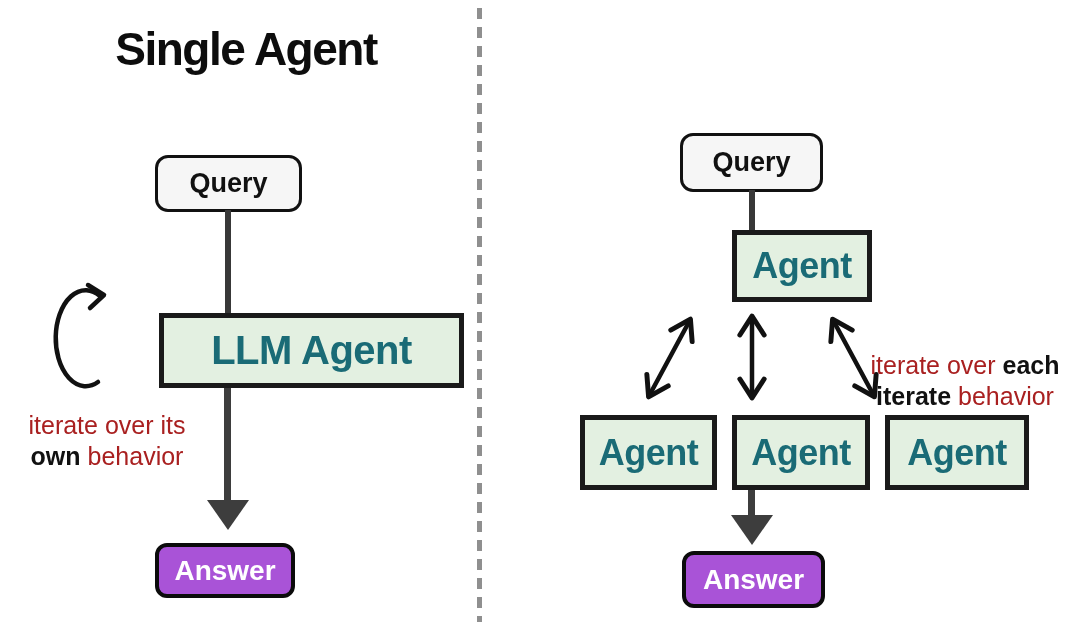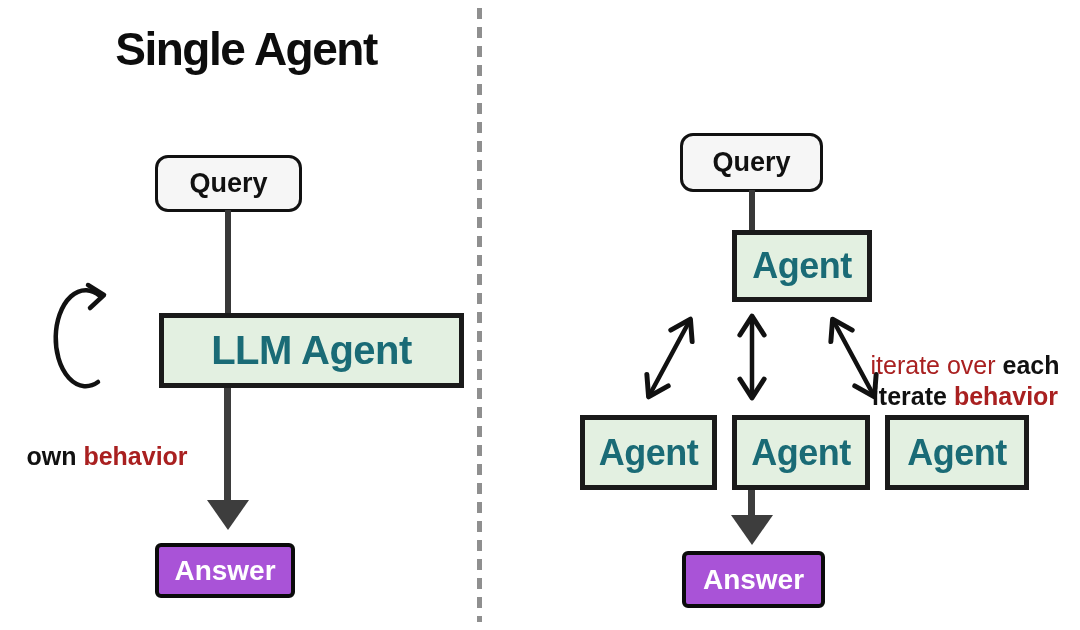--- a/index.html
+++ b/index.html
@@ -25,32 +25,32 @@
     font-size:27px;color:#111;}
   .query-left{left:155px;top:155px;width:147px;height:57px;}
   .query-right{left:680px;top:133px;width:143px;height:59px;}
   .agent{background:var(--agent-box-bg);border:5.5px solid var(--box-border);
     color:var(--agent-text);letter-spacing:-0.5px;margin-left:47px;}
   .llm{left:112px;top:313px;width:305px;height:75px;font-size:40px;}
   .coordinator{left:685px;top:230px;width:140px;height:72px;font-size:36px;}
   .agent-b1{left:533px;top:415px;width:137px;height:75px;font-size:36px;}
   .agent-b2{left:685px;top:415px;width:138px;height:75px;font-size:36px;}
   .agent-b3{left:838px;top:415px;width:144px;height:75px;font-size:36px;}
-  .answer{background:var(--answer-box-bg);border:4px solid #0b0b0b;border-radius:6px;
+  .answer{background:var(--answer-box-bg);border:4px solid #0b0b0b;border-radius:12px;
     color:var(--answer-text);font-size:28px;}
   .answer-left{left:155px;top:543px;width:140px;height:55px;}
   .answer-right{left:682px;top:551px;width:143px;height:57px;}
   .connector{position:absolute;background:var(--connector-dark);}
   .shaft{position:absolute;background:var(--arrow-dark);}
   .tri{position:absolute;width:0;height:0;border-left:21px solid transparent;
     border-right:21px solid transparent;border-top:30px solid var(--arrow-dark);}
   .caption{position:absolute;font-size:25px;line-height:31px;text-align:center;
     color:var(--caption-red);}
   .caption b{color:var(--caption-black);}
-  .caption .red-b{color:var(--caption-red);font-weight:bold;}
+  .caption .red-b{color:var(--caption-red);font-weight:normal;}
   .caption-left{left:7px;top:410px;width:200px;}
   .caption-right{left:865px;top:311px;width:200px;margin-top:39px;}
   .arrow-svg{position:absolute;overflow:visible;}
   .stroke-dark{stroke:#111;fill:none;stroke-linecap:round;stroke-linejoin:round;}
 </style>
 </head>
 <body>
 
 <div class="canvas">
 
@@ -76,21 +76,21 @@
     <svg class="arrow-svg" style="left:48px;top:280px;" width="74" height="115" viewBox="0 0 74 115">
       <path class="stroke-dark" d="M 50,102 A 30,48 0 1 1 52,16" stroke-width="4.5"></path>
       <path class="stroke-dark" d="M 40,5 L 56,15 L 42,28" stroke-width="4.5"></path>
     </svg>
 
     <div class="box agent llm">
       <span>LLM Agent</span>
     </div>
 
     <div class="caption caption-left">
-      <br>
+      <span>iterate over its</span><br>
       <b>own</b>
       <span class="red-b">behavior</span>
     </div>
 
     <div class="shaft" style="left:224px;top:388px;width:7px;height:114px;"></div>
     <div class="tri" style="left:207px;top:500px;"></div>
 
     <div class="box answer answer-left">
       <span>Answer</span>
     </div>

